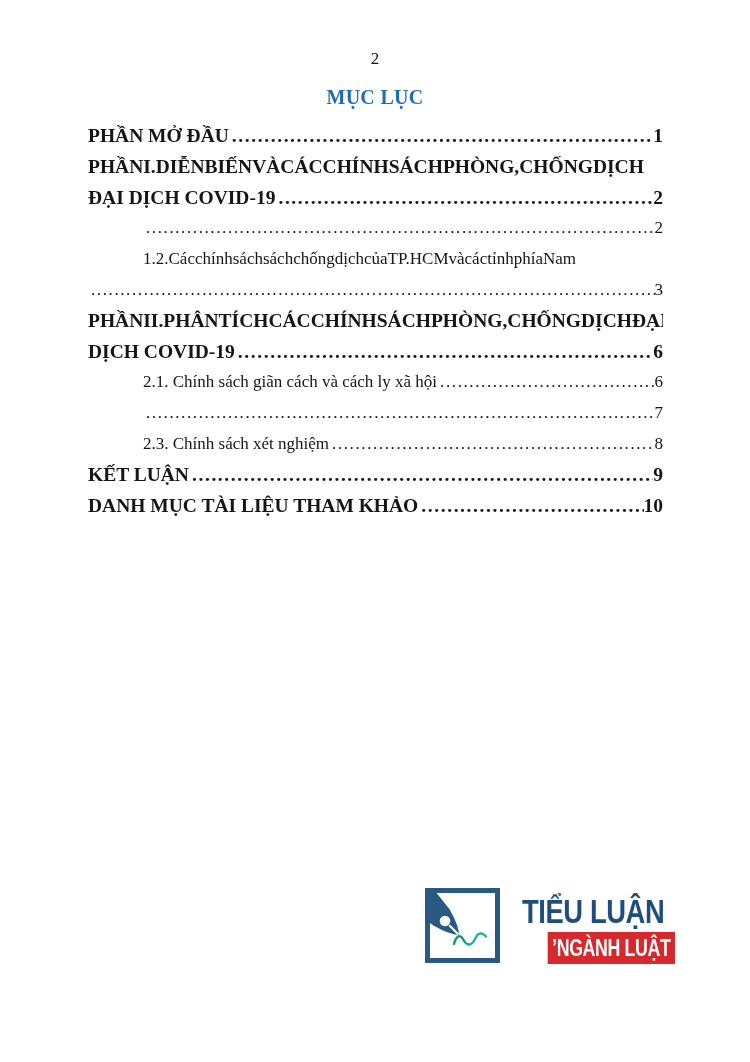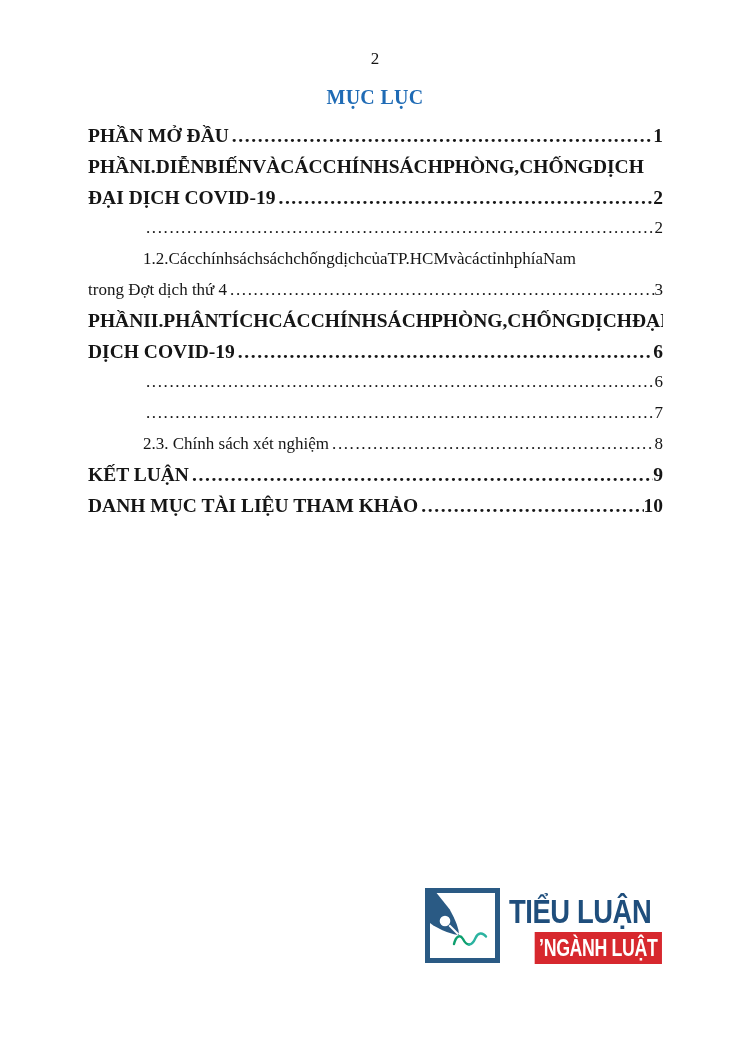--- a/index.html
+++ b/index.html
@@ -52,21 +52,21 @@
   }
   .toc-line .pg { flex: 0 0 auto; }
   .toc-line .w { flex: 0 0 auto; }
 
   
   .logo {
     position: absolute;
     left: 425px;
     top: 888px;
     display: flex;
-    gap: 9px;
+    gap: 22px;
     font-family: "Liberation Sans", "DejaVu Sans", sans-serif;
   }
   .logo-box {
     width: 75px;
     height: 75px;
     box-sizing: border-box;
     border: 5px solid var(--navy2, #2A5A84);
     background: #ffffff;
     overflow: hidden;
     flex: 0 0 auto;
@@ -151,21 +151,20 @@
         <span class="w">dịch</span>
         <span class="w">của</span>
         <span class="w">TP.HCM</span>
         <span class="w">và</span>
         <span class="w">các</span>
         <span class="w">tỉnh</span>
         <span class="w">phía</span>
         <span class="w">Nam</span>
       </div>
       <div class="toc-line">
-        <span class="t">trong Đợt dịch thứ 4</span>
         <span class="dots" aria-hidden="true">..........................................................................................................................................................................</span>
         <span class="pg">3</span>
       </div>
       <div class="toc-line bold justify">
         <span class="w">PHẦN</span>
         <span class="w">II.</span>
         <span class="w">PHÂN</span>
         <span class="w">TÍCH</span>
         <span class="w">CÁC</span>
         <span class="w">CHÍNH</span>
@@ -174,20 +173,21 @@
         <span class="w">CHỐNG</span>
         <span class="w">DỊCH</span>
         <span class="w">ĐẠI</span>
       </div>
       <div class="toc-line bold">
         <span class="t">DỊCH COVID-19</span>
         <span class="dots" aria-hidden="true">..........................................................................................................................................................................</span>
         <span class="pg">6</span>
       </div>
       <div class="toc-line indent">
+        <span class="t">2.1. Chính sách giãn cách và cách ly xã hội</span>
         <span class="dots" aria-hidden="true">..........................................................................................................................................................................</span>
         <span class="pg">6</span>
       </div>
       <div class="toc-line indent">
         <span class="dots" aria-hidden="true">..........................................................................................................................................................................</span>
         <span class="pg">7</span>
       </div>
       <div class="toc-line indent">
         <span class="t">2.3. Chính sách xét nghiệm</span>
         <span class="dots" aria-hidden="true">..........................................................................................................................................................................</span>

